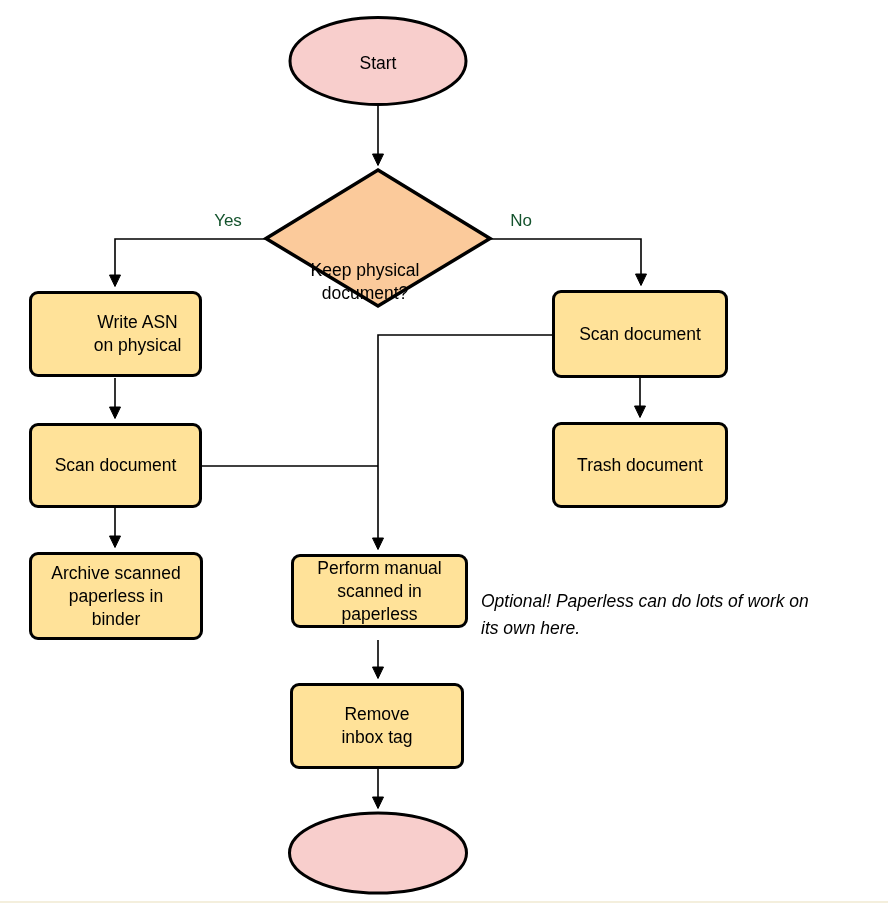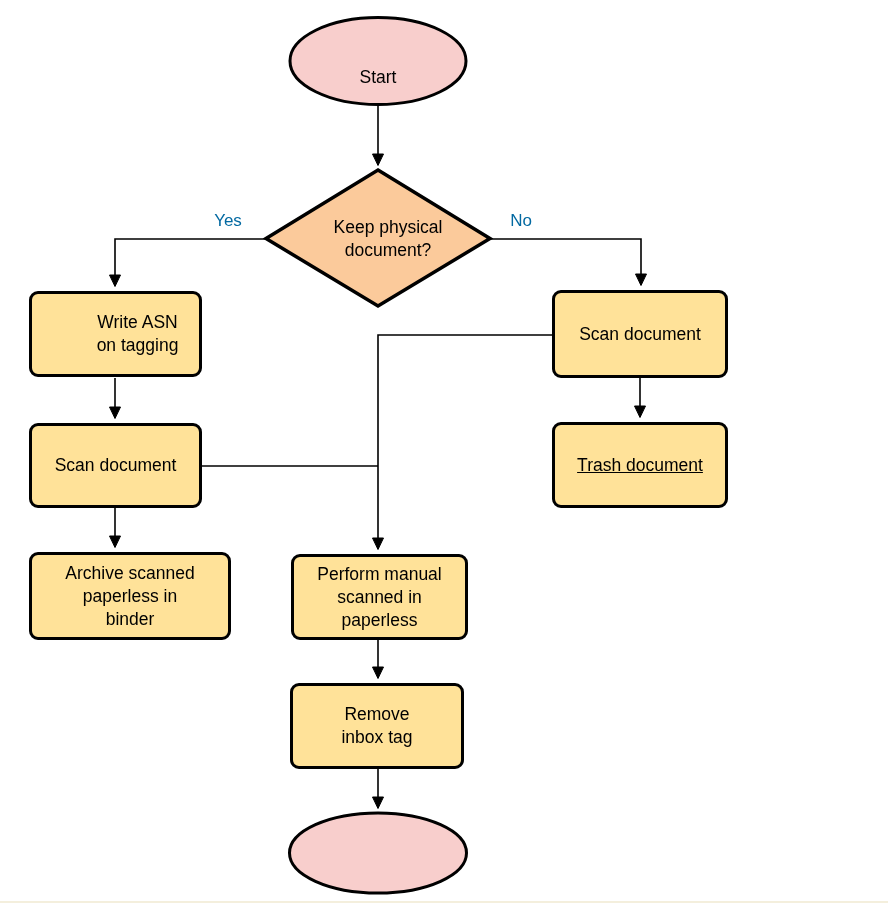--- a/index.html
+++ b/index.html
@@ -38,21 +38,21 @@
     background: #FFE299;
     border: 3px solid #000000;
     border-radius: 9px;
   }
   .shape-label {
     background: transparent;
     border: none;
   }
   .edge-label {
     position: absolute;
-    color: #0369a1;
+    color: #14532d;
     font-size: 17px;
     text-align: center;
     width: 44px;
   }
   .note {
     position: absolute;
     left: 481px;
     top: 588px;
     width: 400px;
     font-size: 17.5px;
@@ -91,63 +91,67 @@
     <path d="M552,335 L378,335 L378,549" fill="none" stroke="#000000" stroke-width="1.6" marker-end="url(#arrow)"></path>
     <path d="M202,466 L378,466" fill="none" stroke="#000000" stroke-width="1.6"></path>
     <path d="M378,640 L378,678" fill="none" stroke="#000000" stroke-width="1.6" marker-end="url(#arrow)"></path>
     <path d="M378,769 L378,808" fill="none" stroke="#000000" stroke-width="1.6" marker-end="url(#arrow)"></path>
 
     <ellipse cx="378" cy="61" rx="88" ry="43.5" fill="#F8CECC" stroke="#000000" stroke-width="3"></ellipse>
     <polygon points="378,170 490,238.5 378,306 266,238.5" fill="#FBCA9B" stroke="#000000" stroke-width="3.5"></polygon>
     <ellipse cx="378" cy="853" rx="88.5" ry="40" fill="#F8CECC" stroke="#000000" stroke-width="3"></ellipse>
   </svg>
 
-  <div class="node shape-label" style="left:290px; top:34px; width:176px; height:86px;">
+  <div class="node shape-label" style="left:290px; top:20px; width:176px; height:86px;">
     <span class="line-span">Start</span>
   </div>
 
-  <div class="node shape-label" style="left:276px; top:172px; width:224px; height:133px;">
+  <div class="node shape-label" style="left:253px; top:172px; width:224px; height:133px;justify-content:flex-end;">
     <span class="line-span">Keep physical</span>
     <span class="line-span">document?</span>
   </div>
 
   <div class="node process" style="left:29px; top:291px; width:173px; height:86px;padding-left:44px;">
     <span class="line-span">Write ASN</span>
-    <span class="line-span">on tagging</span>
+    <span class="line-span">on physical</span>
   </div>
 
   <div class="node process" style="left:29px; top:423px; width:173px; height:85px;">
     <span class="line-span">Scan document</span>
   </div>
 
-  <div class="node process" style="left:29px; top:552px; width:202px; height:88px;">
+  <div class="node process" style="left:29px; top:552px; width:174px; height:88px;">
     <span class="line-span">Archive scanned</span>
     <span class="line-span">paperless in</span>
     <span class="line-span">binder</span>
   </div>
 
   <div class="node process" style="left:552px; top:290px; width:176px; height:88px;">
     <span class="line-span">Scan document</span>
   </div>
 
-  <div class="node process" style="left:552px; top:422px; width:176px; height:86px;text-decoration:underline;">
+  <div class="node process" style="left:552px; top:422px; width:176px; height:86px;">
     <span class="line-span">Trash document</span>
   </div>
 
-  <div class="node process" style="left:291px; top:554px; width:177px; height:86px;">
+  <div class="node process" style="left:291px; top:554px; width:177px; height:74px;">
     <span class="line-span">Perform manual</span>
     <span class="line-span">scanned in</span>
     <span class="line-span">paperless</span>
   </div>
 
   <div class="node process" style="left:290px; top:683px; width:174px; height:86px;">
     <span class="line-span">Remove</span>
     <span class="line-span">inbox tag</span>
   </div>
 
 
   <div class="edge-label" style="left:206px; top:211px;">Yes</div>
   <div class="edge-label" style="left:499px; top:211px;">No</div>
 
+  <div class="note">
+    <span class="line-span">Optional! Paperless can do lots of work on</span>
+    <span class="line-span">its own here.</span>
+  </div>
 
   <div class="bottom-hairline"></div>
 
 </div>
 
 </body></html>

